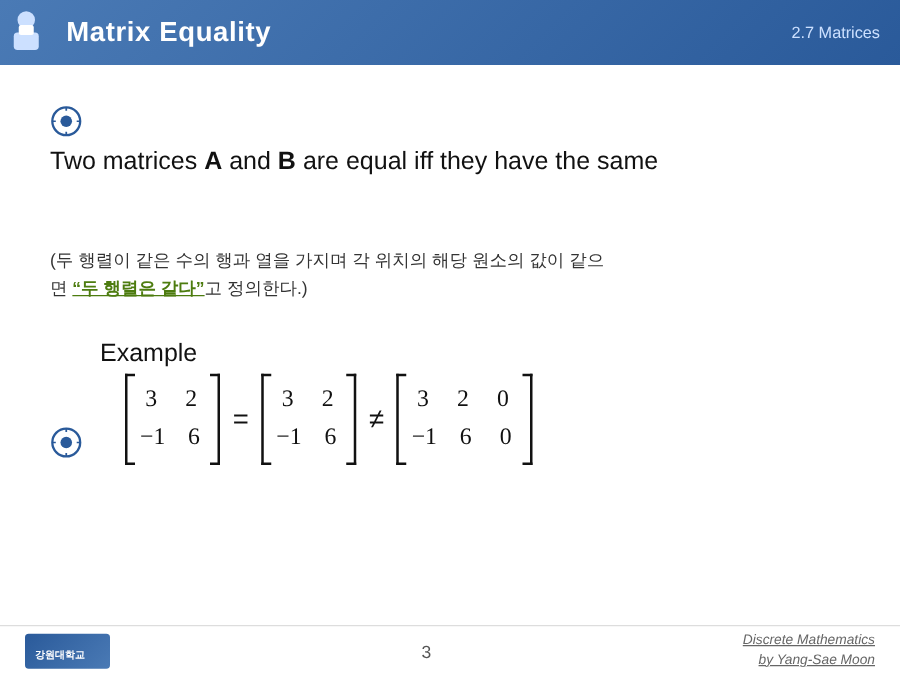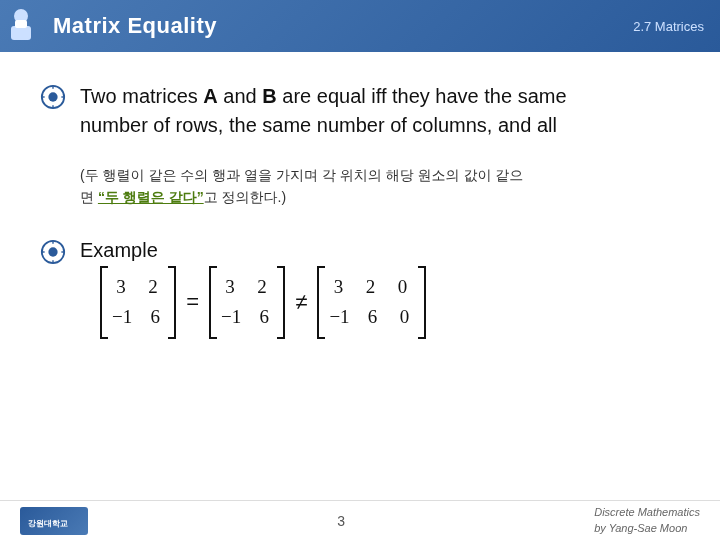--- a/index.html
+++ b/index.html
@@ -48,20 +48,21 @@
     
     .content {
       padding: 30px 50px 20px 40px;
     }
 
     
     .bullet-item {
       display: flex;
       align-items: flex-start;
       margin-bottom: 10px;
+      flex-direction: column;
     }
 
     .bullet-icon {
       margin-right: 14px;
       margin-top: 2px;
       flex-shrink: 0;
     }
 
     .bullet-icon svg {
       width: 26px;
@@ -92,21 +93,21 @@
     .korean-bold {
       font-weight: bold;
       text-decoration: underline;
       color: #4d7c0f;
     }
 
     
     .example-section {
       margin-top: 28px;
       display: flex;
-      align-items: flex-start;
+      align-items: flex-end;
     }
 
     .example-label {
       font-size: 20px;
       color: #111111;
       margin-top: 2px;
     }
 
     
     .matrix-area {
@@ -199,21 +200,23 @@
 
     .footer-page {
       font-size: 14px;
       color: #555;
     }
 
     .footer-credit {
       font-size: 11px;
       color: #666;
       font-style: italic;
+      text-align: right;
       line-height: 1.4;
+      text-decoration: underline;
     }
   </style>
 </head>
 <body>
 
 <div class="header">
   <div class="header-logo">
     <svg viewBox="0 0 40 40" xmlns="http://www.w3.org/2000/svg">
 
       <circle cx="20" cy="10" r="7" fill="#cce0ff"></circle>
@@ -235,21 +238,21 @@
 
         <line x1="14" y1="2" x2="14" y2="5" stroke="#2a5a9a" stroke-width="1.5"></line>
         <line x1="14" y1="23" x2="14" y2="26" stroke="#2a5a9a" stroke-width="1.5"></line>
         <line x1="2" y1="14" x2="5" y2="14" stroke="#2a5a9a" stroke-width="1.5"></line>
         <line x1="23" y1="14" x2="26" y2="14" stroke="#2a5a9a" stroke-width="1.5"></line>
       </svg>
     </div>
     <div class="text-block">
       <div class="main-text">
         <span>Two matrices </span><span class="bold">A</span><span> and </span><span class="bold">B</span><span> are equal iff they have the same</span><br>
-        <span>number of rows, the same number of columns, and all</span><br>
+        <br>
       </div>
       <div class="korean-text">
         <span>(두 행렬이 같은 수의 행과 열을 가지며 각 위치의 해당 원소의 값이 같으</span><br>
         <span>면 </span><span class="korean-bold">“두 행렬은 같다”</span><span>고 정의한다.)</span>
       </div>
     </div>
   </div>
 
   <div class="example-section">
     <div class="bullet-icon">

